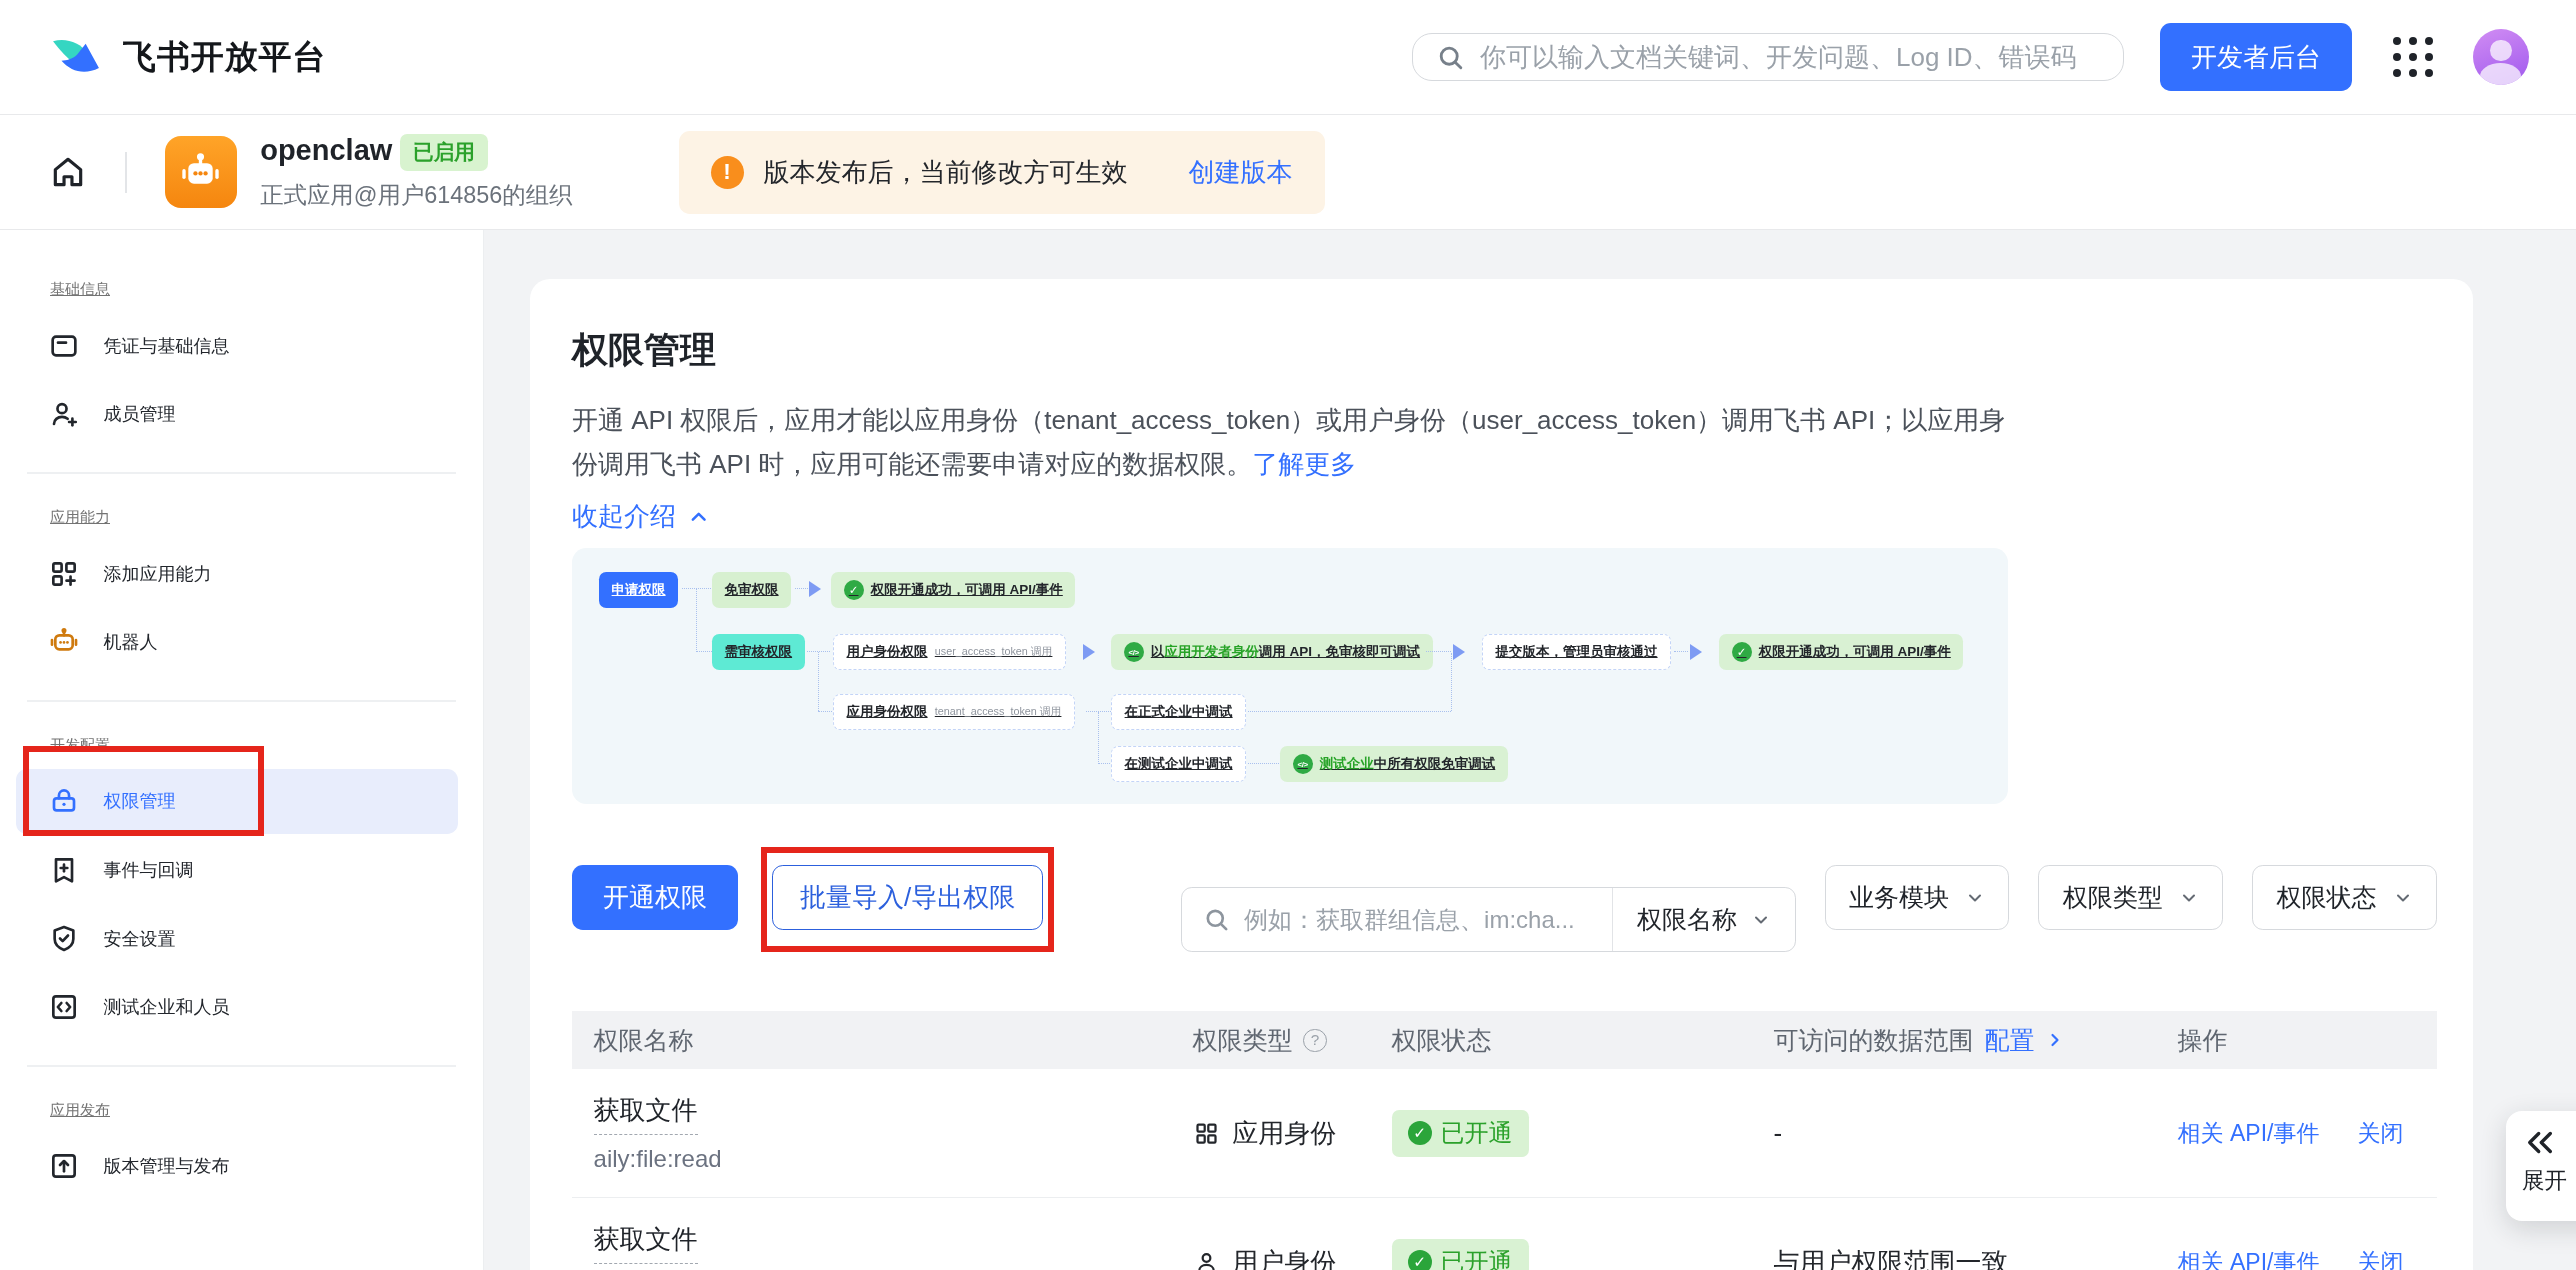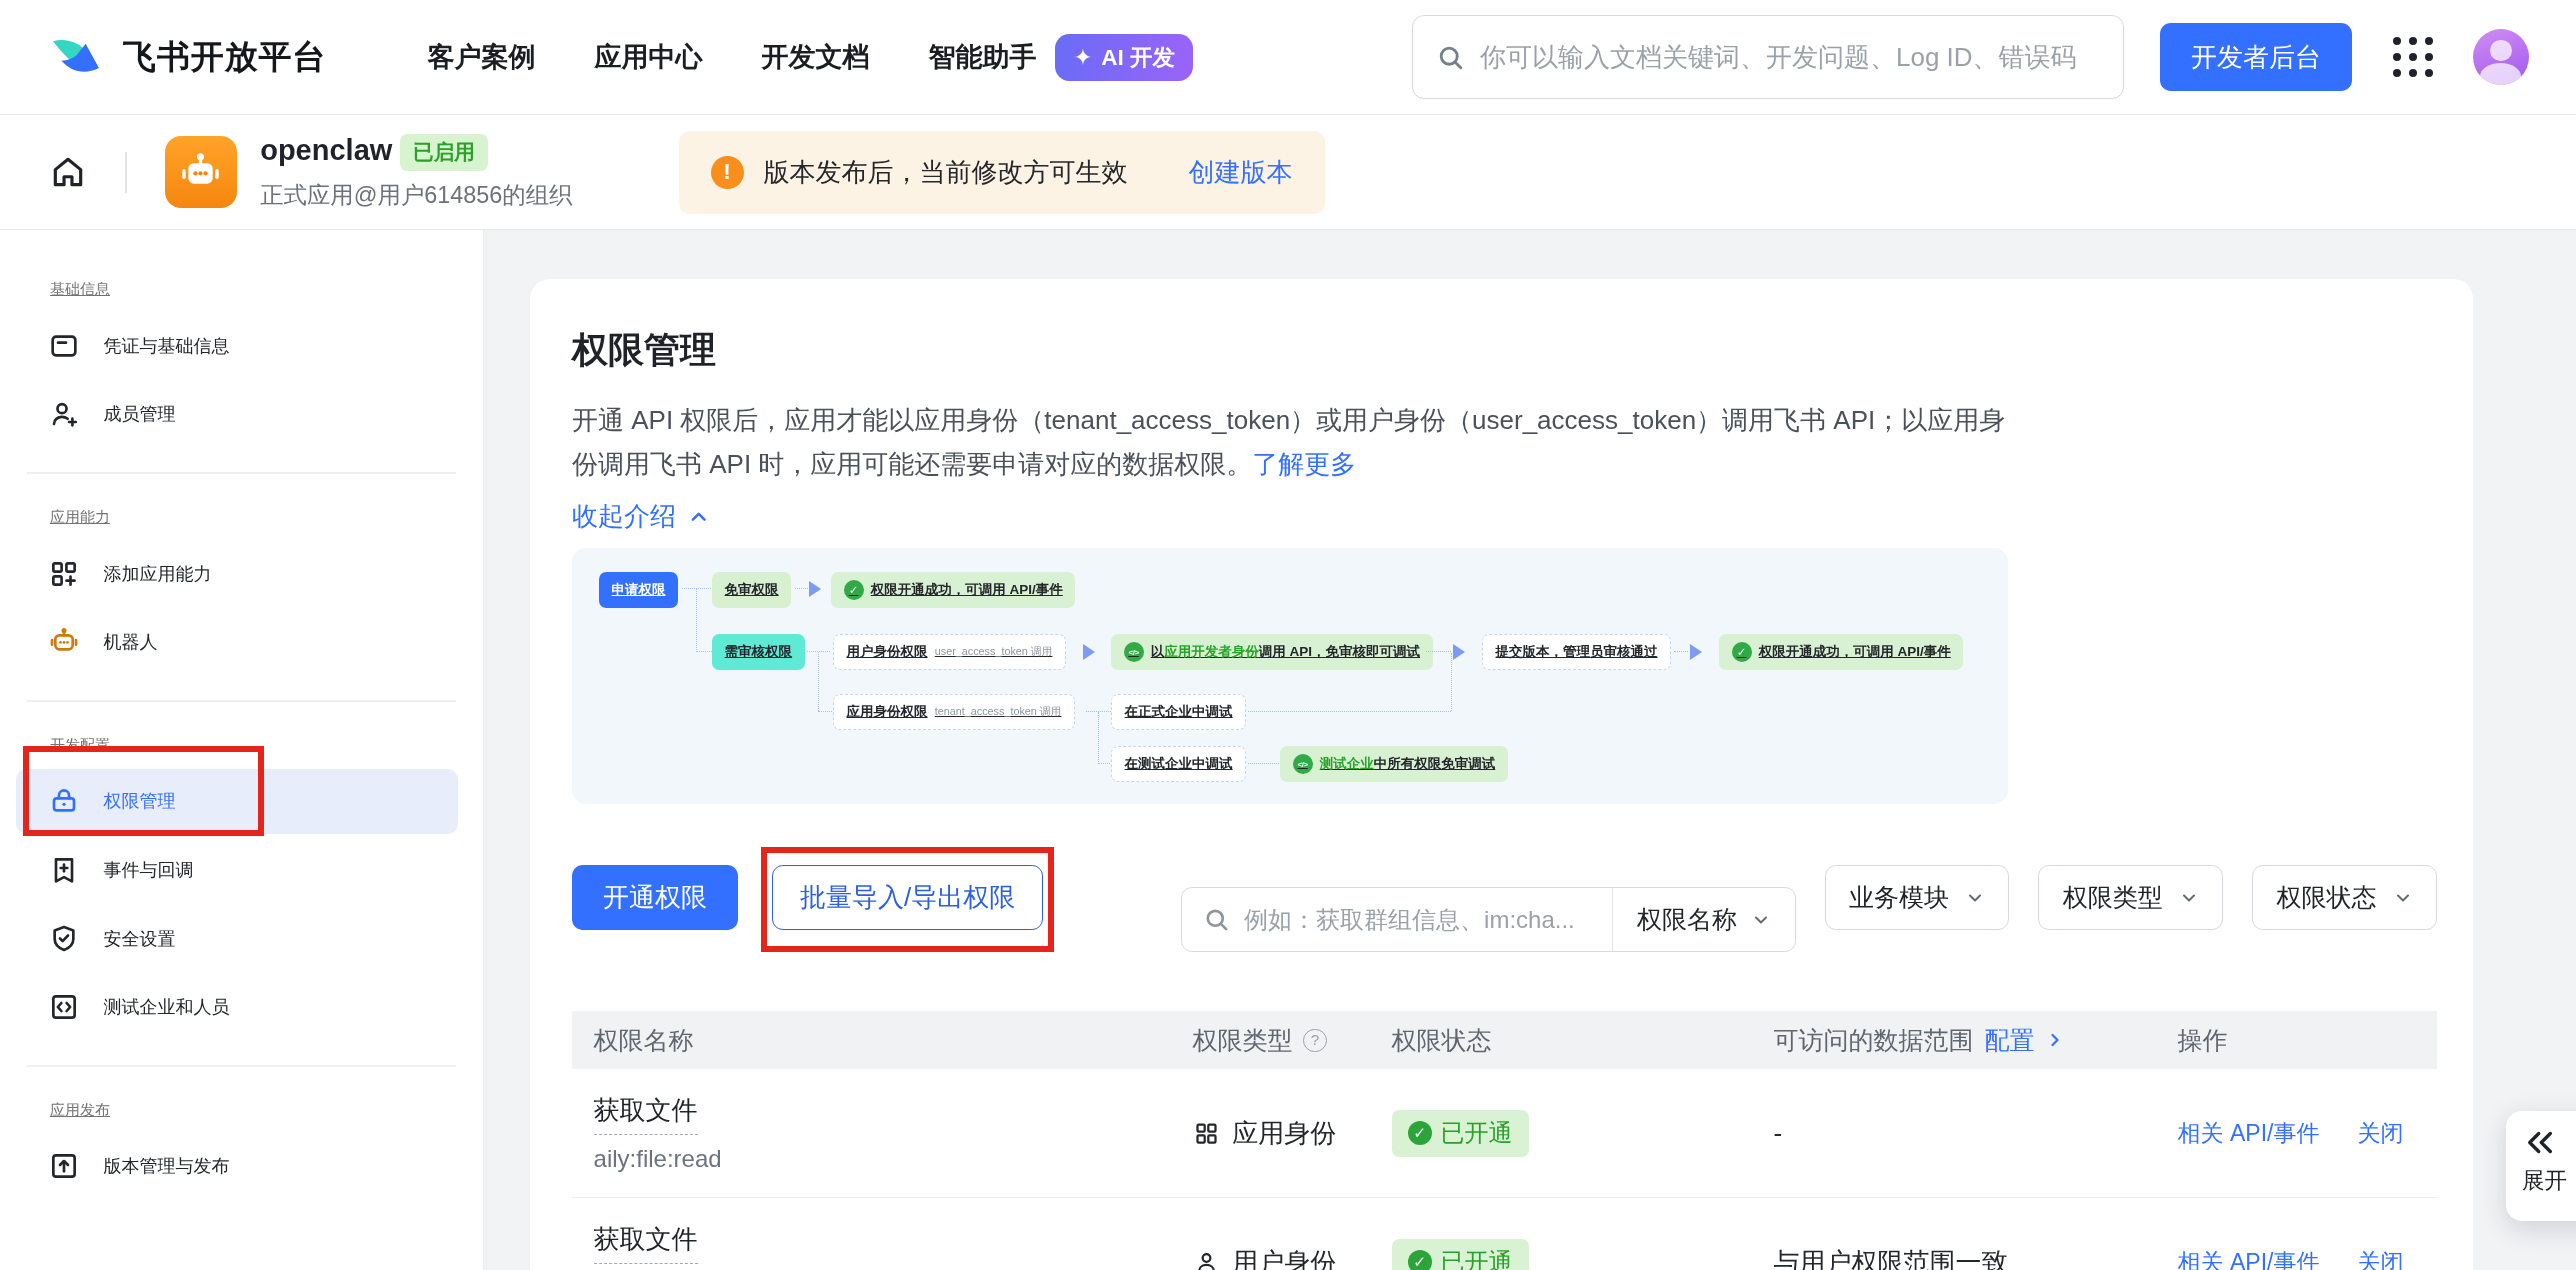--- a/index.html
+++ b/index.html
@@ -11,21 +11,21 @@
   
   .topnav { height:115px; background:#fff; border-bottom:0.9px solid #e8e9eb;
     display:flex; align-items:center; padding:0 47px; }
   .brand { display:flex; align-items:center; gap:18px; }
   .brand-text { font-size:33px; font-weight:800; color:#14171b; letter-spacing:0.9px; }
   .nav-items { display:flex; gap:59px; margin-left:101px; align-items:center; }
   .nav-item { font-size:27px; font-weight:600; color:#1a1d22; cursor:pointer; }
   .ai-badge { margin-left:-40px; background:linear-gradient(95deg,#6a6cf7,#9b63f8); color:#fff;
     font-size:22.5px; font-weight:600; padding:8px 18px; border-radius:14.4px; display:inline-flex;
     align-items:center; gap:9px; }
-  .topsearch { margin-left:auto; width:712px; height:84px; border:1.8px solid #d6d9dd; border-radius:12px;
+  .topsearch { margin-left:auto; width:712px; height:48px; border:1.8px solid #d6d9dd; border-radius:20px;
     display:flex; align-items:center; padding:0 21.6px; gap:14.4px; background:#fff; }
   .topsearch input { border:0; outline:0; flex:1; font-size:26px; color:#1f2329; background:transparent; }
   .topsearch input::placeholder, .combo-input input::placeholder { color:#9aa1a9; }
   .console-btn { margin-left:36px; height:68px; padding:0 31px; background:#3370ff; color:#fff;
     font-size:26px; font-weight:500; border-radius:10.8px; border:0; display:flex; align-items:center; cursor:pointer; }
   .grid-dots { margin-left:41px; display:grid; grid-template-columns:repeat(3,8px); gap:8px; cursor:pointer; }
   .grid-dots i { width:8px; height:8px; border-radius:50%; background:#1f2329; }
   .avatar { margin-left:40px; width:56px; height:56px; border-radius:50%;
     background:linear-gradient(160deg,#d18df3,#9f58ee); position:relative; overflow:hidden; cursor:pointer; }
   .avatar .head { position:absolute; left:17px; top:10.8px; width:21.6px; height:21.6px; border-radius:50%; background:#ffffffb8; }
@@ -145,30 +145,20 @@
 <header class="topnav">
   <div class="brand">
     <span>
       <svg width="58" height="58" viewBox="0 0 48 48">
         <path d="M5 11c11-3 22 1 29 10l-9 11C17 25 10 18 5 11z" fill="#35d6c2"></path>
         <path d="M12 27c8 9 19 12 31 6L32 13l-7 9c-4 4-9 5-13 5z" fill="#3370ff"></path>
       </svg>
     </span>
     <span class="brand-text">飞书开放平台</span>
   </div>
-  <nav class="nav-items">
-    <span class="nav-item">客户案例</span>
-    <span class="nav-item">应用中心</span>
-    <span class="nav-item">开发文档</span>
-    <span class="nav-item">智能助手</span>
-    <span class="ai-badge">
-      <span>✦</span>
-      <span>AI 开发</span>
-    </span>
-  </nav>
   <div class="topsearch">
     <span>
       <svg width="31" height="31" viewBox="0 0 24 24" fill="none" stroke="#77808a" stroke-width="2.2" stroke-linecap="round">
         <circle cx="11" cy="11" r="6.2"></circle>
           <line x1="15.6" y1="15.6" x2="20" y2="20"></line>
       </svg>
     </span>
     <input placeholder="你可以输入文档关键词、开发问题、Log ID、错误码" style="">
   </div>
   <button class="console-btn">开发者后台</button>

